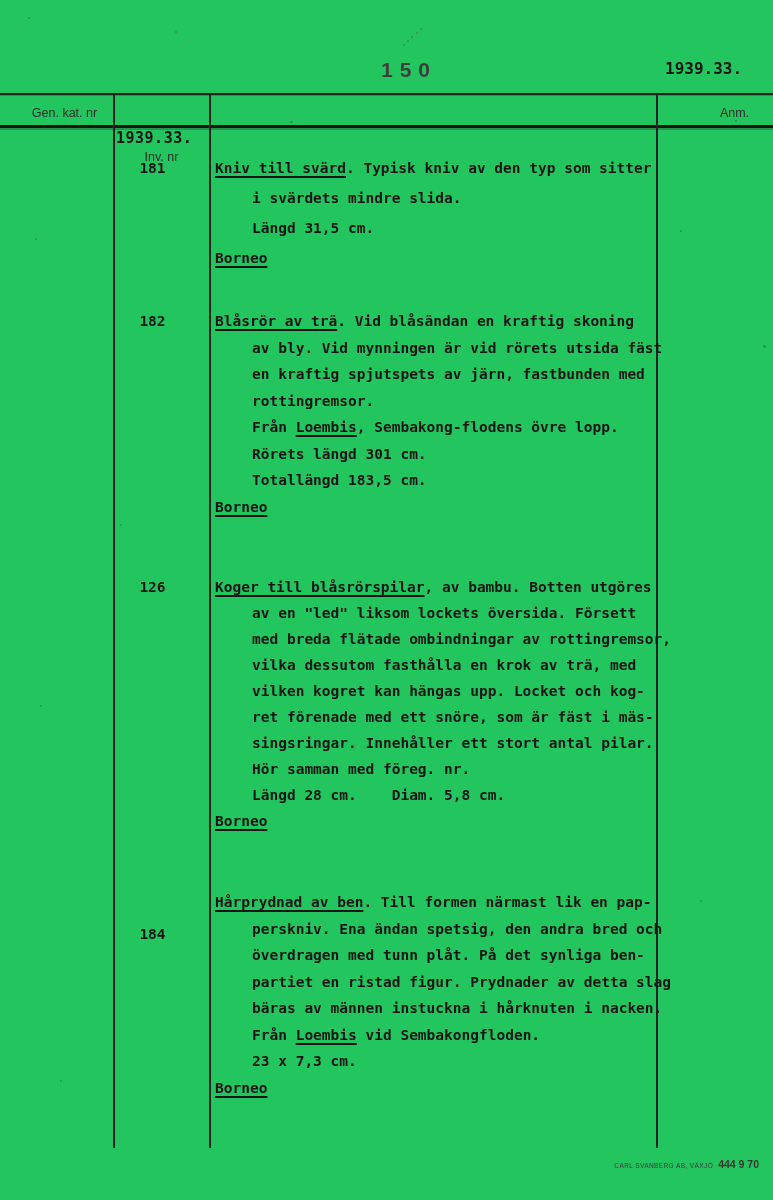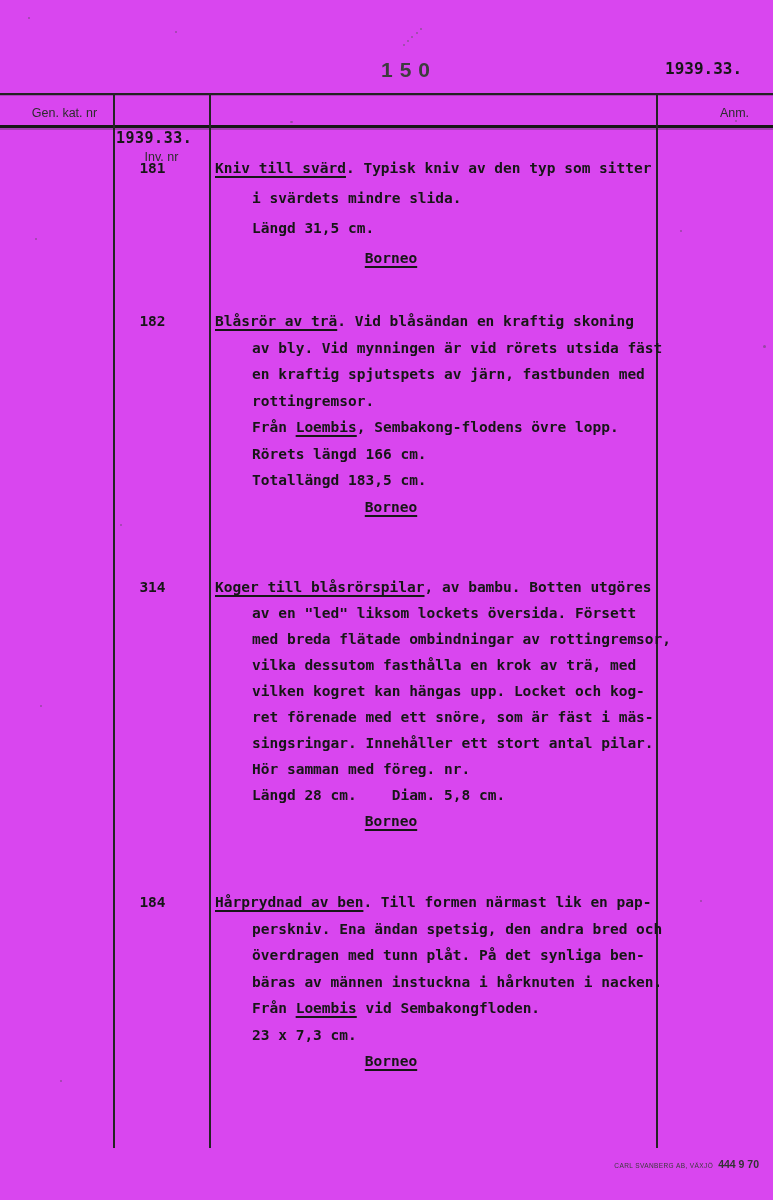--- a/index.html
+++ b/index.html
@@ -3,21 +3,21 @@
 <meta charset="utf-8">
 <style>
   html,body{margin:0;padding:0;}
   body{
     width:773px;height:1200px;
     background:#ffffff;
     position:relative;
     overflow:hidden;
     font-family:"DejaVu Sans Mono",monospace;
   }
-  .page{position:absolute;inset:0;background:#d946ef;}
+  .page{position:absolute;inset:0;background:#22c55e;}
 
   
   .hline,.vline{position:absolute;background:#1e1e1e;}
   .hline-top{left:0;top:93px;width:773px;height:2px;background:#222;box-shadow:0 1px 0 rgba(30,30,30,.25);}
   .hline-header{left:0;top:125px;width:773px;height:3px;background:#161616;box-shadow:0 2px 0 rgba(40,40,40,.3);}
   .vline{width:2px;top:93px;height:1055px;background:#242424;}
   .vline-1{left:113px;}
   .vline-2{left:209px;}
   .vline-3{left:656px;}
 
@@ -43,21 +43,21 @@
 
   .entries{position:absolute;left:0;top:0;width:773px;}
   .entry{position:absolute;left:0;width:773px;}
   .inv-nr{
     position:absolute;left:113px;width:97px;box-sizing:border-box;
     padding-right:18px;text-align:center;font-size:14.5px;
   }
   .entry-body{position:absolute;left:215px;width:441px;font-size:14.5px;}
   .line{white-space:pre;}
   .cont{padding-left:37px;}
-  .origin{text-align:center;padding-right:89px;}
+  .origin{text-align:left;padding-right:89px;}
   .u{text-decoration:underline;text-decoration-thickness:1.6px;text-underline-offset:3px;}
 
   
   .imprint{
     position:absolute;right:14px;top:1158px;
     display:flex;align-items:baseline;gap:5px;
     color:#3a3a3a;
   }
   .imprint-name{font-family:"Liberation Sans",sans-serif;font-size:6.5px;letter-spacing:.4px;}
   .imprint-code{font-family:"Liberation Sans",sans-serif;font-size:10.5px;font-weight:bold;color:#333;}
@@ -97,46 +97,47 @@
         </div>
       </div>
       <div class="entry" style="top: 308px;">
         <div class="inv-nr tw" style="line-height: 26.5px;">182</div>
         <div class="entry-body tw" style="line-height: 26.5px;">
           <div class="line"><span class="u">Blåsrör av trä</span><span>. Vid blåsändan en kraftig skoning</span></div>
           <div class="line cont"><span>av bly. Vid mynningen är vid rörets utsida fäst</span></div>
           <div class="line cont"><span>en kraftig spjutspets av järn, fastbunden med</span></div>
           <div class="line cont"><span>rottingremsor.</span></div>
           <div class="line cont"><span>Från </span><span class="u">Loembis</span><span>, Sembakong-flodens övre lopp.</span></div>
-          <div class="line cont"><span>Rörets längd 166 cm.</span></div>
+          <div class="line cont"><span>Rörets längd 301 cm.</span></div>
           <div class="line cont"><span>Totallängd 183,5 cm.</span></div>
           <div class="line origin"><span class="u">Borneo</span></div>
         </div>
       </div>
       <div class="entry" style="top: 574px;">
-        <div class="inv-nr tw" style="line-height: 26px;">314</div>
+        <div class="inv-nr tw" style="line-height: 26px;">126</div>
         <div class="entry-body tw" style="line-height: 26px;">
           <div class="line"><span class="u">Koger till blåsrörspilar</span><span>, av bambu. Botten utgöres</span></div>
           <div class="line cont"><span>av en "led" liksom lockets översida. Försett</span></div>
           <div class="line cont"><span>med breda flätade ombindningar av rottingremsor,</span></div>
           <div class="line cont"><span>vilka dessutom fasthålla en krok av trä, med</span></div>
           <div class="line cont"><span>vilken kogret kan hängas upp. Locket och kog-</span></div>
           <div class="line cont"><span>ret förenade med ett snöre, som är fäst i mäs-</span></div>
           <div class="line cont"><span>singsringar. Innehåller ett stort antal pilar.</span></div>
           <div class="line cont"><span>Hör samman med föreg. nr.</span></div>
           <div class="line cont"><span>Längd 28 cm.    Diam. 5,8 cm.</span></div>
           <div class="line origin"><span class="u">Borneo</span></div>
         </div>
       </div>
       <div class="entry" style="top: 889px;">
-        <div class="inv-nr tw" style="line-height: 26.5px;">184</div>
+        <div class="inv-nr tw" style="line-height: 26.5px; margin-top: 32px;">184</div>
         <div class="entry-body tw" style="line-height: 26.5px;">
           <div class="line"><span class="u">Hårprydnad av ben</span><span>. Till formen närmast lik en pap-</span></div>
           <div class="line cont"><span>perskniv. Ena ändan spetsig, den andra bred och</span></div>
           <div class="line cont"><span>överdragen med tunn plåt. På det synliga ben-</span></div>
+          <div class="line cont"><span>partiet en ristad figur. Prydnader av detta slag</span></div>
           <div class="line cont"><span>bäras av männen instuckna i hårknuten i nacken.</span></div>
           <div class="line cont"><span>Från </span><span class="u">Loembis</span><span> vid Sembakongfloden.</span></div>
           <div class="line cont"><span>23 x 7,3 cm.</span></div>
           <div class="line origin"><span class="u">Borneo</span></div>
         </div>
       </div>
     </div>
 
   <div class="imprint">
     <span class="imprint-name">CARL SVANBERG AB, VÄXJÖ</span>

